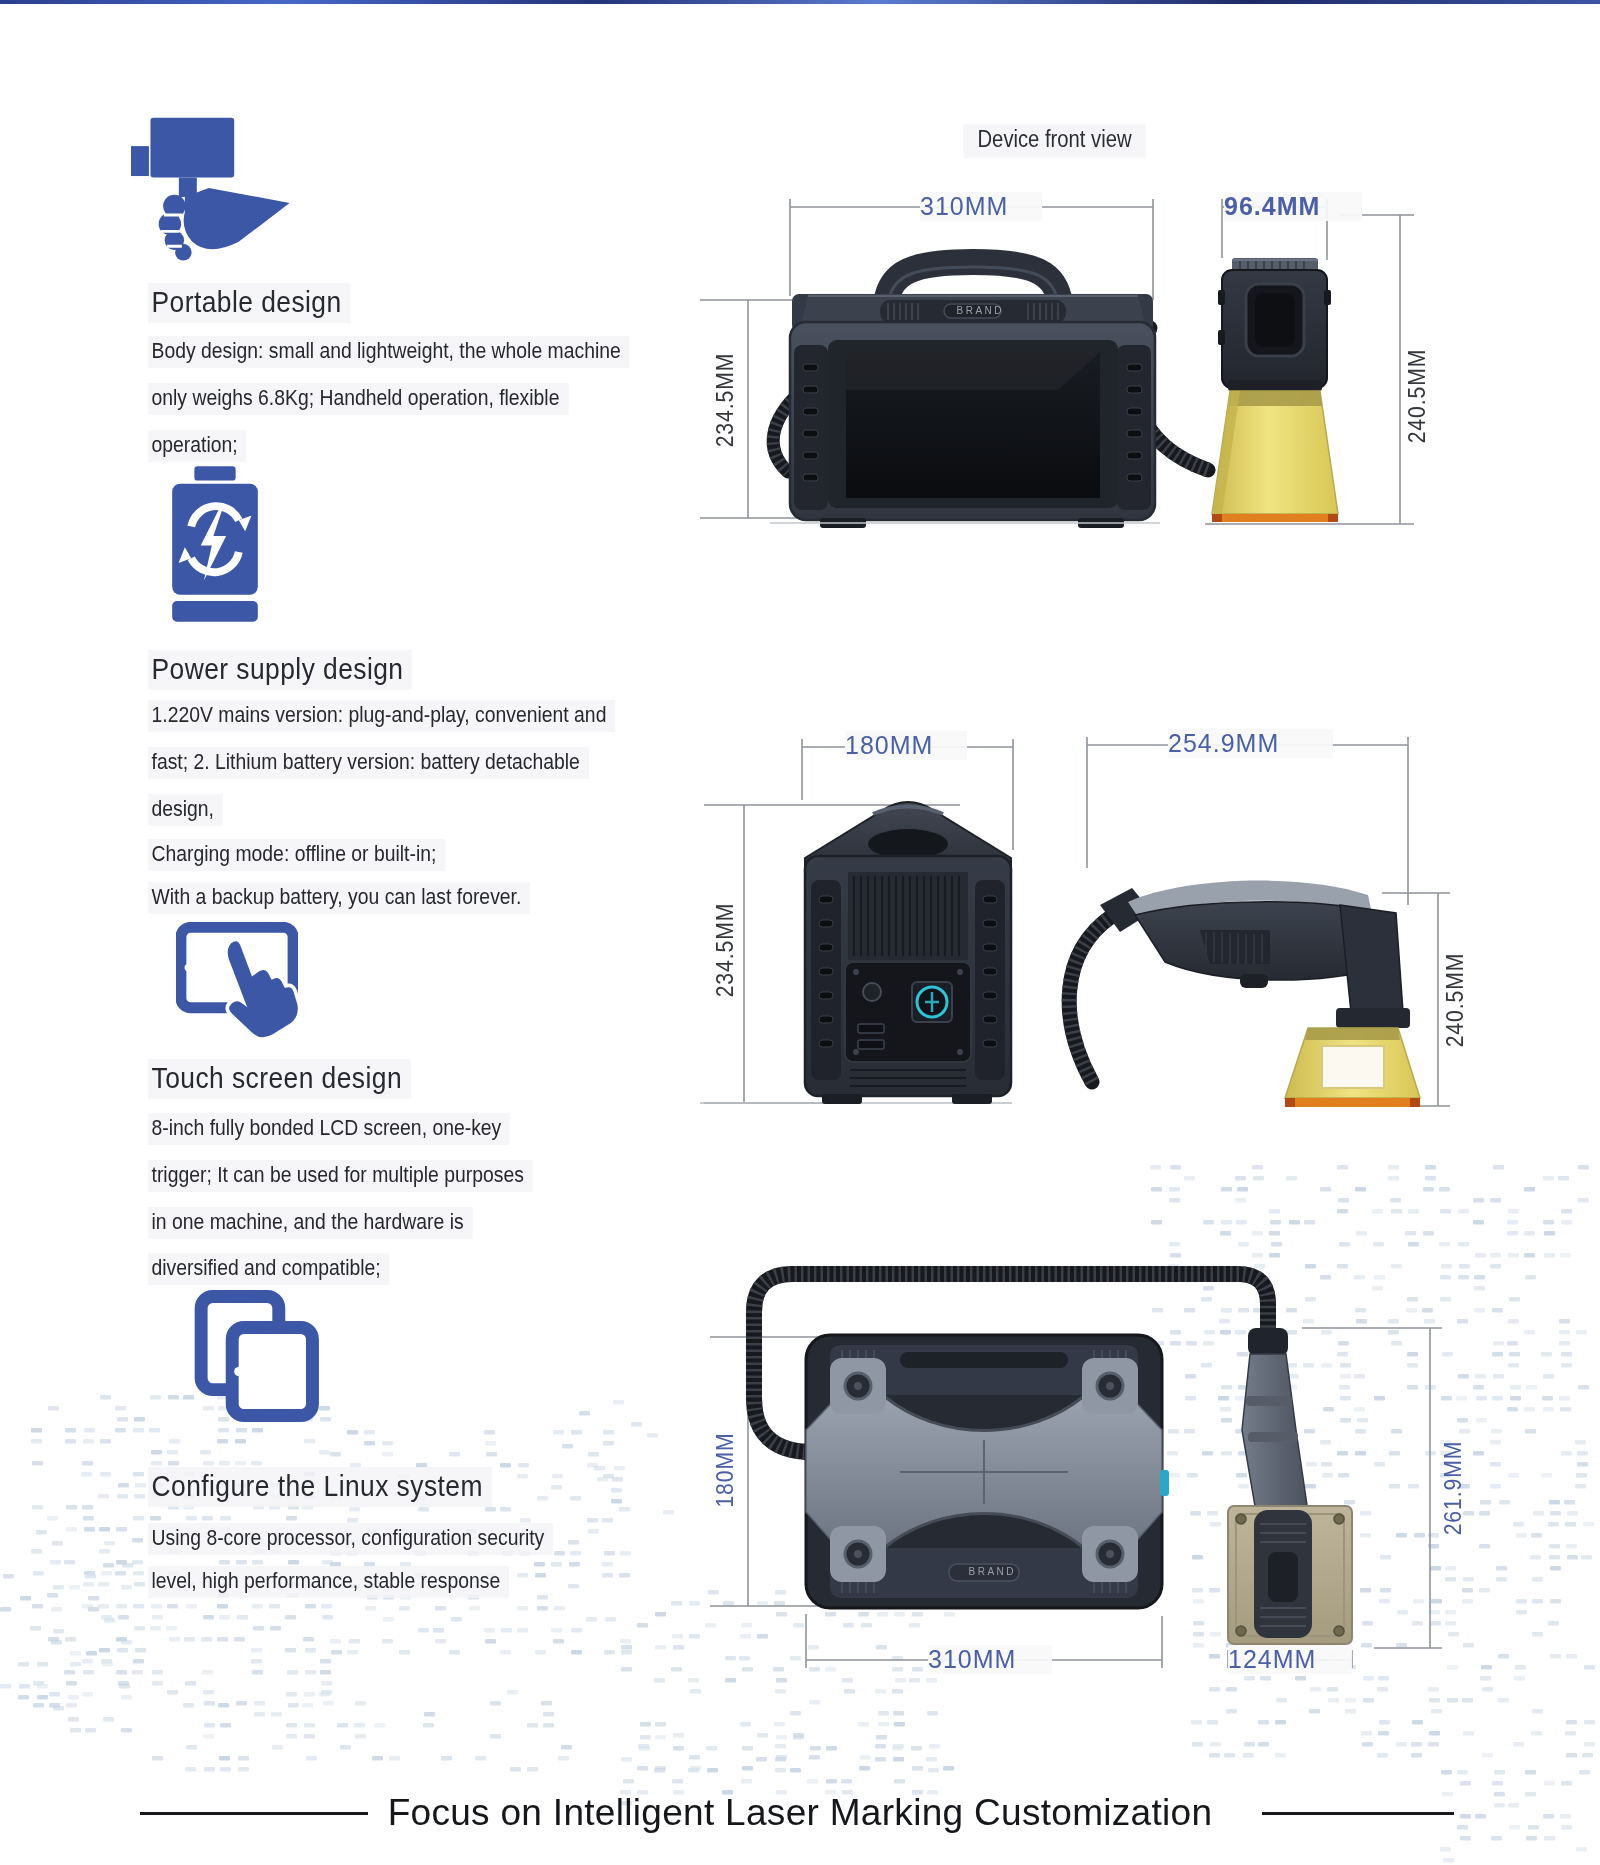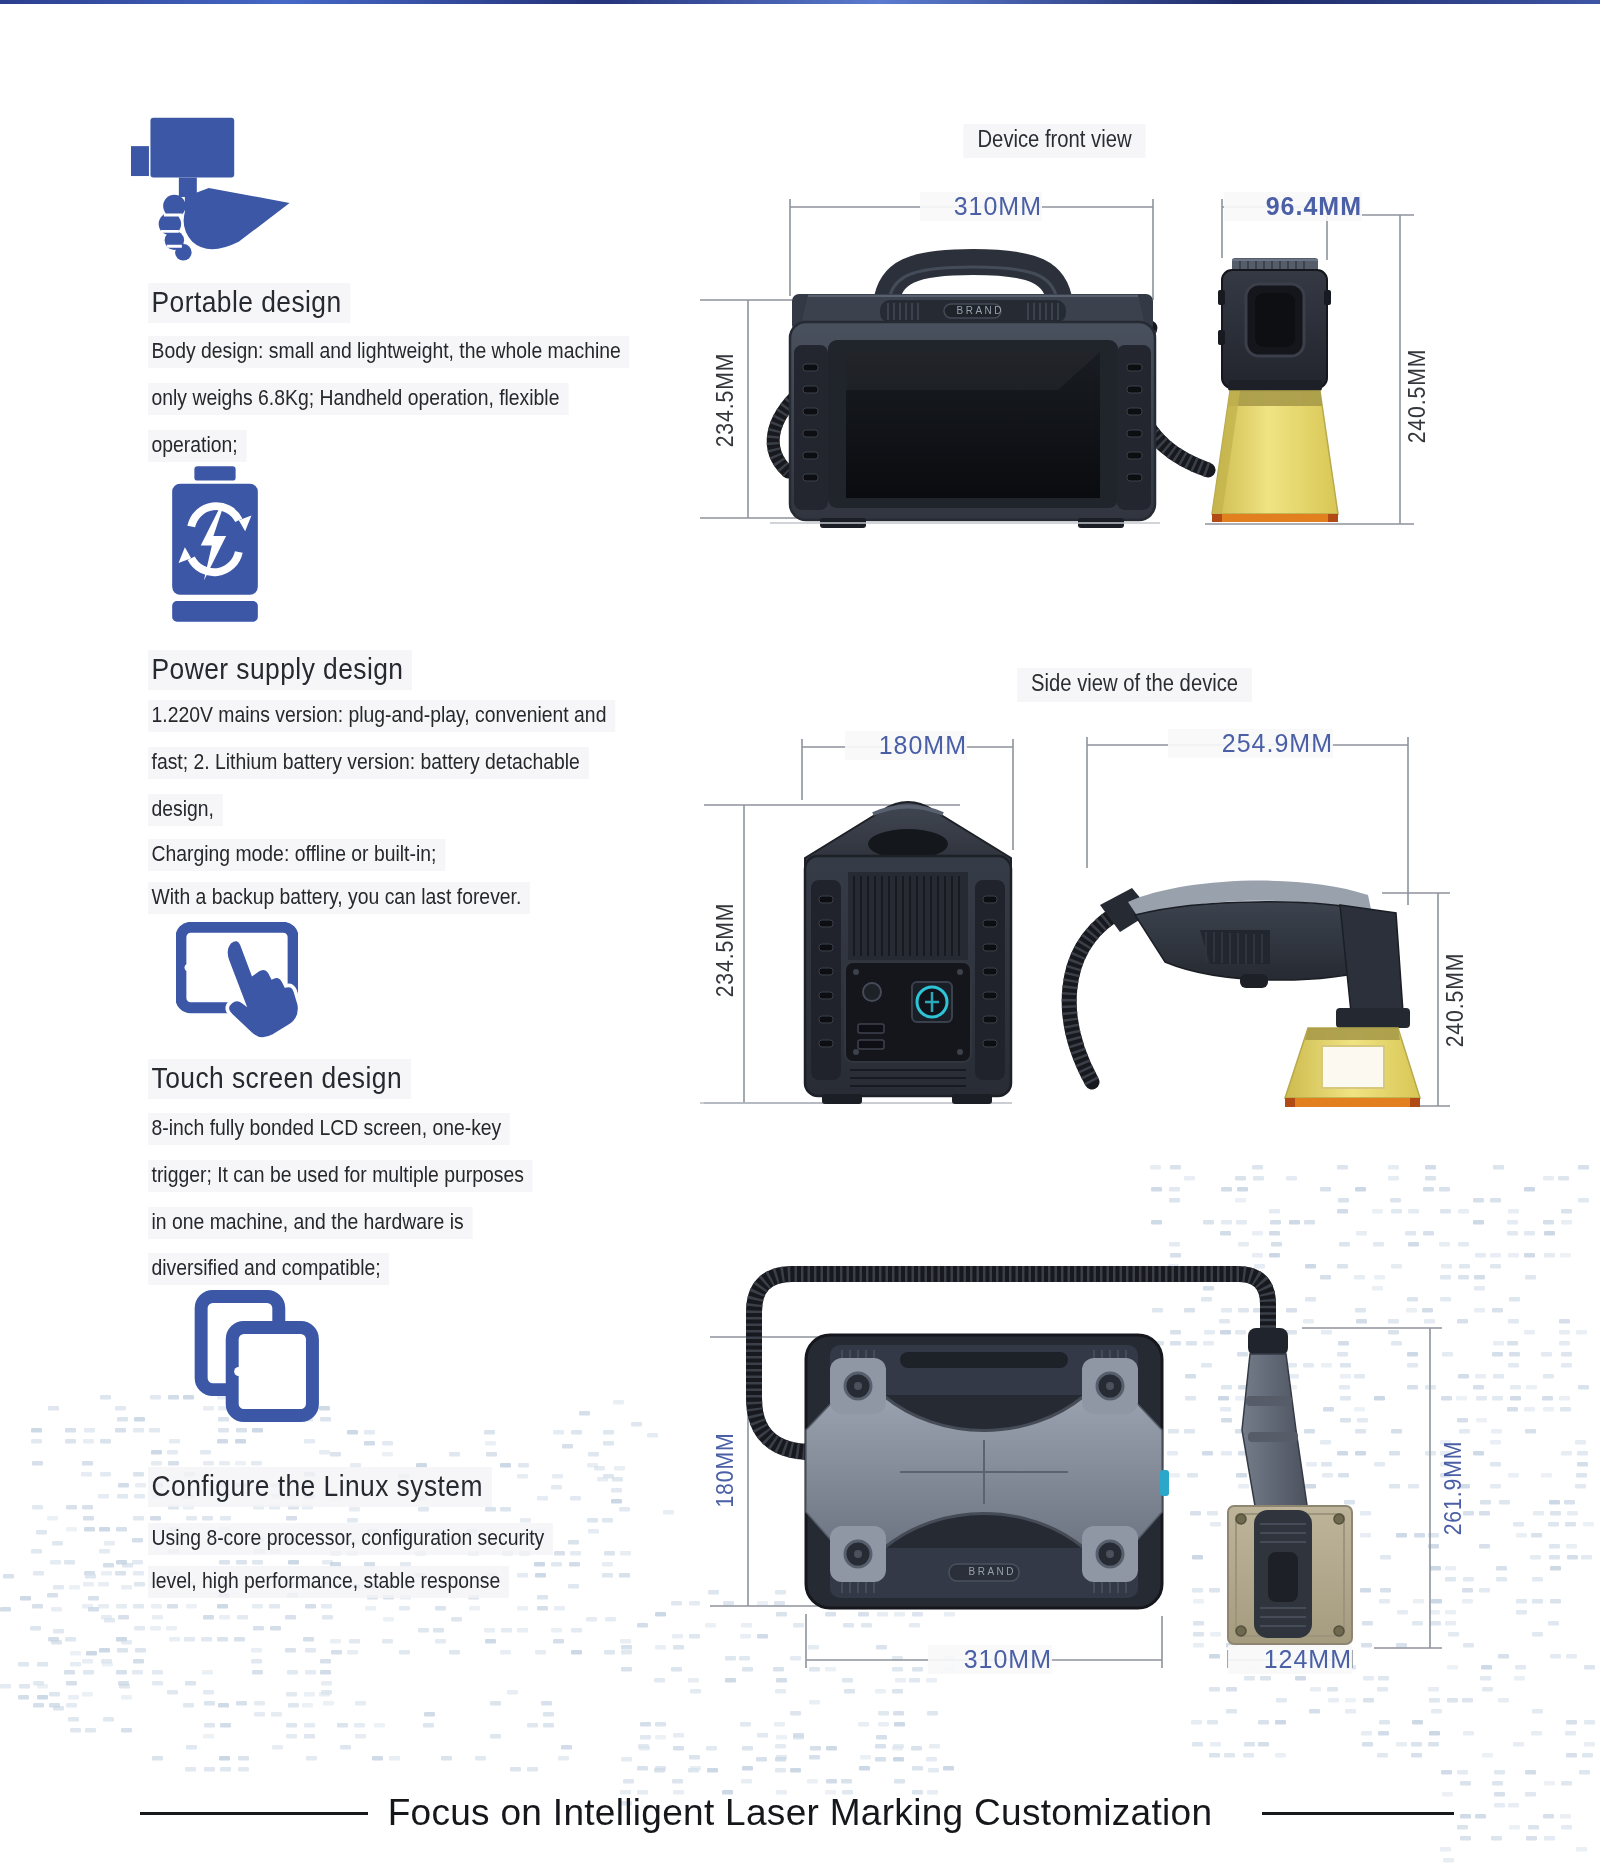--- a/index.html
+++ b/index.html
@@ -6,21 +6,21 @@
   .page{position:relative;width:1600px;height:1865px;background:#ffffff;overflow:hidden;
         font-family:"Liberation Sans",sans-serif;}
   .abs{position:absolute;}
   .hl{display:inline-block;background:rgba(243,244,246,.78);padding:2px 10px 4px 4px;}
   .cond{transform:scaleX(.88);transform-origin:0 50%;}
   .condc{transform:scaleX(.88);transform-origin:50% 50%;}
   .feat-title{font-size:30px;color:#26292f;letter-spacing:.5px;white-space:nowrap;}
   .feat-line{font-size:22px;color:#26282d;white-space:nowrap;}
   .view-title{font-size:23px;color:#2a2d33;text-align:center;white-space:nowrap;}
   .view-title .hl{padding:2px 16px 5px;}
-  .dimh{font-size:25px;color:#4a5fa5;text-align:right;white-space:nowrap;letter-spacing:1px;
+  .dimh{font-size:25px;color:#4a5fa5;text-align:left;white-space:nowrap;letter-spacing:1px;
         background:rgba(248,249,250,.92);}
   .dimv{font-size:23px;color:#34373c;text-align:center;white-space:nowrap;letter-spacing:1px;}
   .blue{color:#4a5fa5;}
   .rot{transform:rotate(-90deg) scaleX(.92);}
   .brand{font-size:10px;letter-spacing:2.5px;color:#99a1ae;text-align:right;white-space:nowrap;}
   .tagline{left:0;top:1792px;width:1600px;text-align:center;font-size:37px;color:#15171a;letter-spacing:.3px;}
   .tagline-line{height:3px;background:#17191d;top:1812px;}
 </style>
 </head>
 <body>
@@ -1208,22 +1208,20 @@
     <polygon points="1328,514 1338,514 1338,522 1328,522" fill="#b14a14"></polygon>
   </svg>
 
   <div class="abs brand" style="left:942px;top:305px;width:62px;">BRAND</div>
 
   <div class="abs dimh" style="left:920px;top:192px;width:122px;">310MM</div>
   <div class="abs dimh" style="left:1224px;top:192px;width:138px;font-weight:bold;">96.4MM</div>
   <div class="abs dimv rot" style="left:656px;top:386px;width:140px;height:28px;">234.5MM</div>
   <div class="abs dimv rot" style="left:1348px;top:382px;width:140px;height:28px;">240.5MM</div>
 
-  <div class="abs view-title" style="left:955px;top:668px;width:360px;">
-    <span class="hl condc">Side view of the device</span></div>
 
   <svg class="abs" style="left:560px;top:630px;" width="1040" height="500" viewBox="560 630 1040 500">
     <defs>
       <linearGradient id="gRoof" x1="0" y1="0" x2="0" y2="1">
         <stop offset="0" stop-color="#414752"></stop>
           <stop offset="1" stop-color="#2b2f38"></stop>
         </linearGradient>
       <linearGradient id="gSideBody" x1="0" y1="0" x2="0" y2="1">
         <stop offset="0" stop-color="#363c47"></stop>
           <stop offset="1" stop-color="#282c35"></stop>

